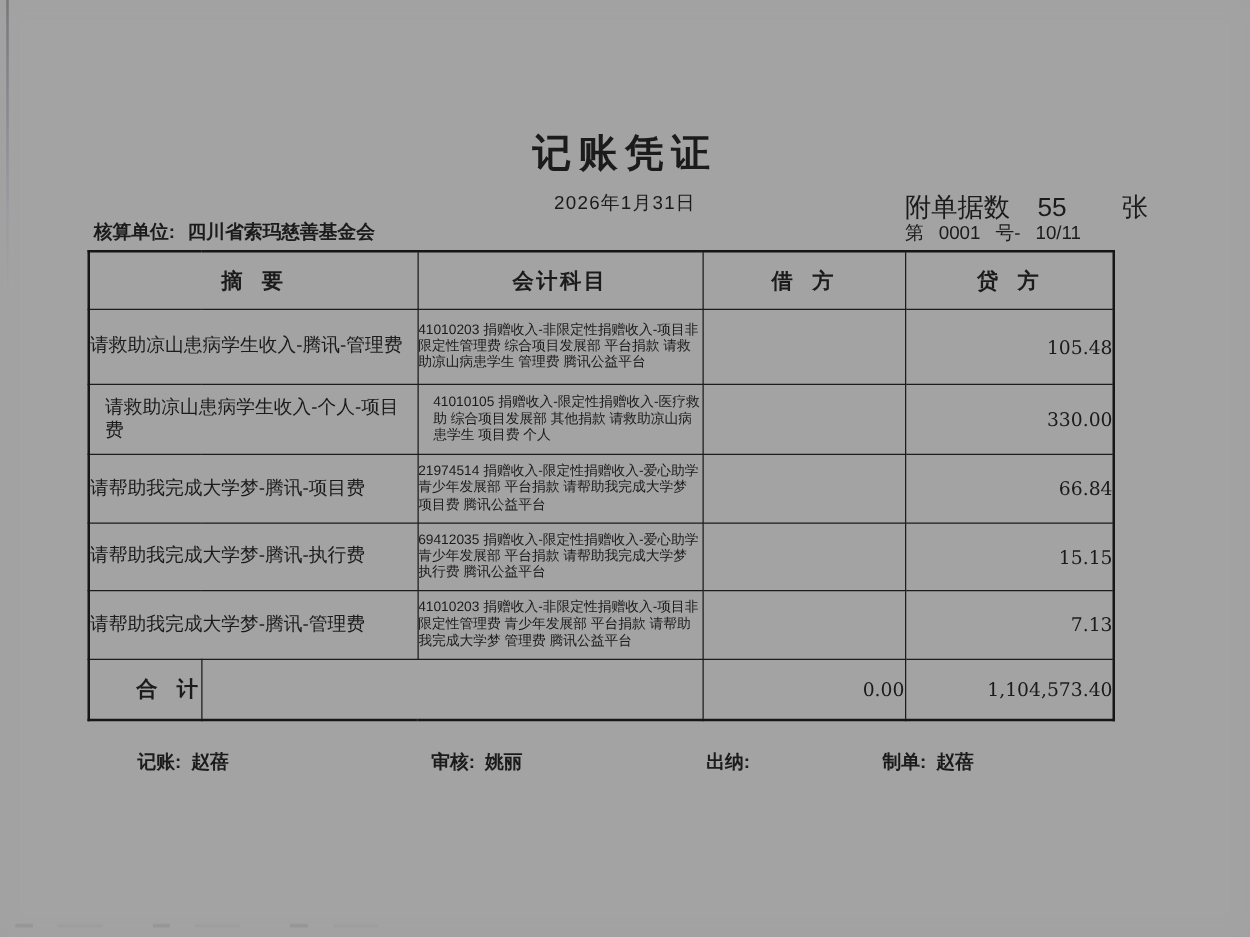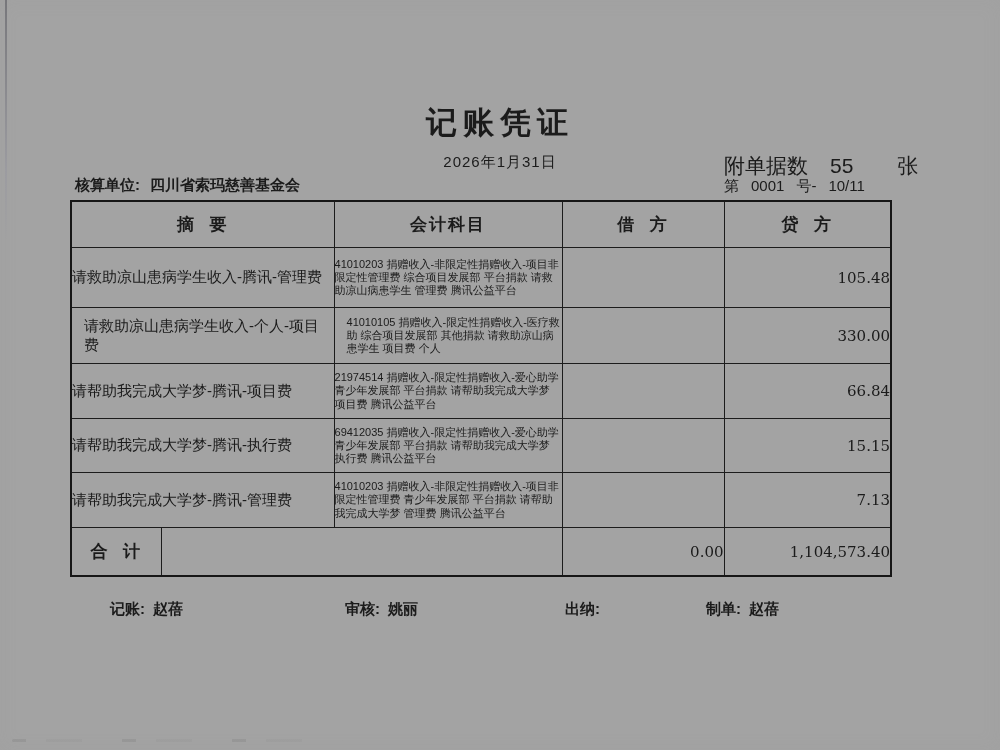--- a/index.html
+++ b/index.html
@@ -134,21 +134,21 @@
   }
   tr.r1 td { height: 59px; }
   tr.r2 td { height: 55px; padding-left: 12px; }
   tr.r3 td { height: 54px; }
   tr.r4 td { height: 53px; }
   tr.r5 td { height: 54px; }
   tr.total-row td { height: 47px; }
   td.cell-total-label {
     font-size: 17px;
     font-weight: bold;
-    text-align: center;
+    text-align: right;
     letter-spacing: 2px;
     white-space: pre;
   }
   
   .sign-line {
     position: absolute;
     top: 600px;
     left: 0;
     width: 1000px;
     font-size: 15px;

